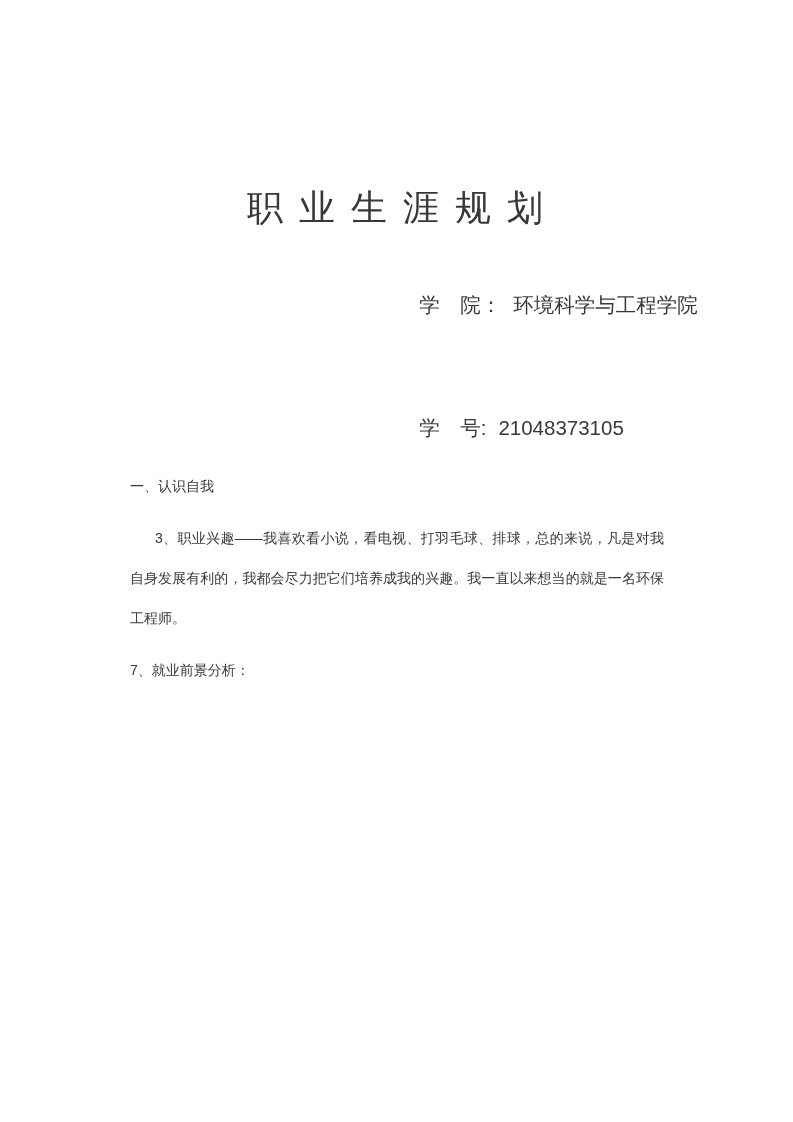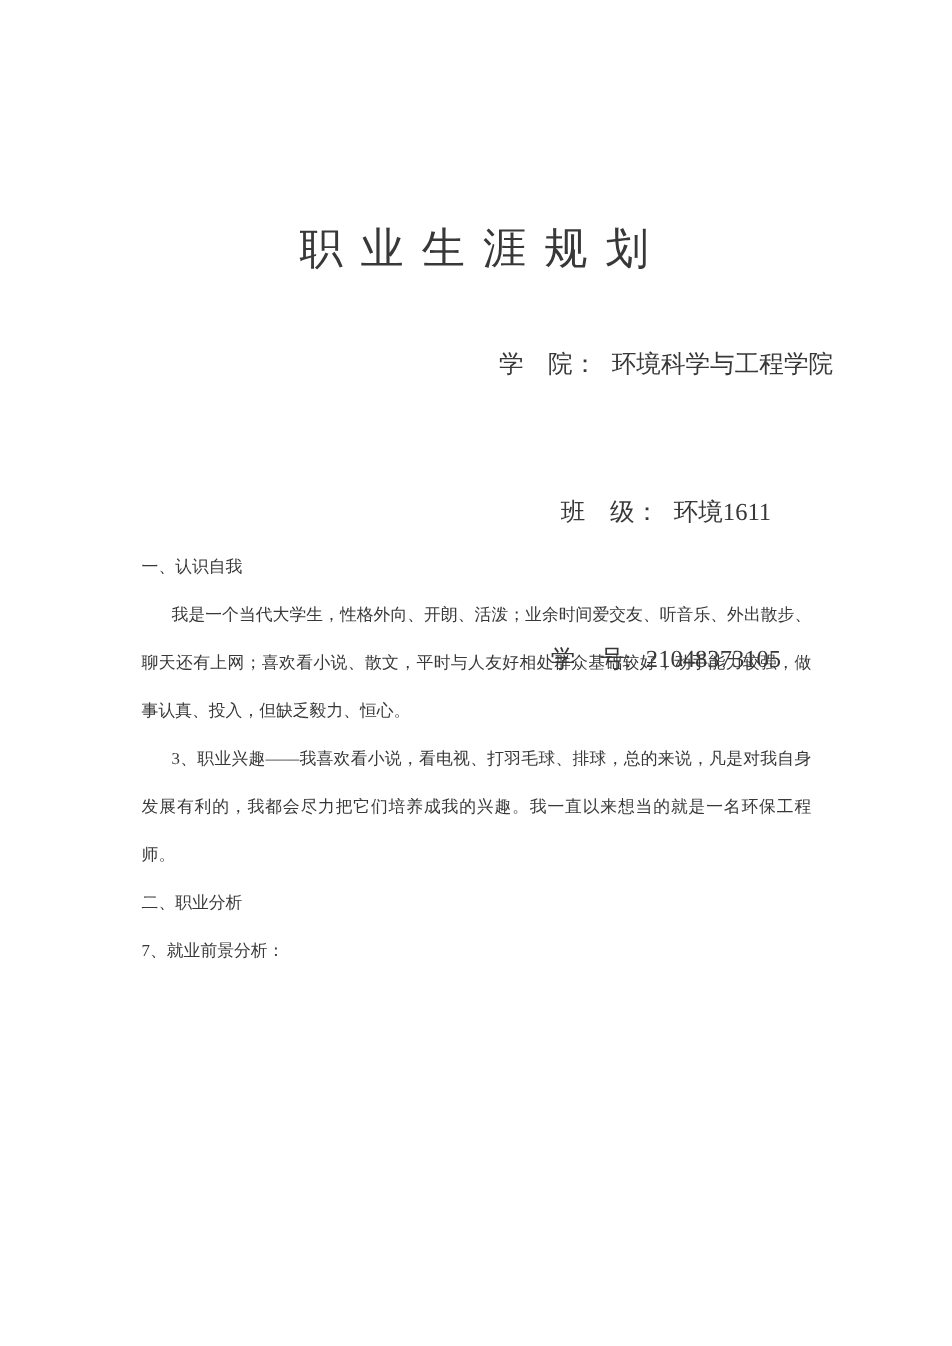--- a/index.html
+++ b/index.html
@@ -6,21 +6,21 @@
     margin: 0;
     padding: 0;
     background: #ffffff;
   }
   .page {
     position: relative;
     width: 793px;
     height: 1122px;
     background: #ffffff;
     overflow: hidden;
-    font-family: Liberation Serif, serif;
+    font-family: Liberation Sans, sans-serif;
     color: #383838;
   }
   .doc-title {
     position: absolute;
     top: 186px;
     left: 0;
     width: 100%;
     text-align: center;
     font-size: 36px;
     font-weight: 300;
@@ -28,69 +28,63 @@
     line-height: 1.2;
     white-space: pre;
   }
   .info-block {
     position: absolute;
     left: 385px;
     top: 243px;
     font-size: 20.5px;
     font-weight: 300;
     line-height: 41px;
-    text-align: center;
   }
   .info-line {
     white-space: pre;
   }
   .info-value {
     margin-left: 12px;
   }
   .doc-body {
     position: absolute;
     left: 118px;
     top: 454px;
     width: 558px;
     font-size: 14px;
     font-weight: 300;
     line-height: 40px;
     text-align: justify;
     overflow-wrap: break-word;
   }
   .doc-body p {
-    margin: 0;
+    margin: 12px;
   }
   .para-indent {
     text-indent: 25px;
   }
   .para-heading {
     text-indent: 0;
   }
 </style>
 </head>
 <body>
 
 <div class="page" style="background: rgb(255, 255, 255); color: rgb(56, 56, 56);">
 
   <div class="doc-title">职 业 生 涯 规 划</div>
 
   <div class="info-block">
     <div class="info-line">
       <span>学　院：</span><span class="info-value">环境科学与工程学院</span>
     </div>
     <div class="info-line">
-      <span>班　级：</span><span class="info-value">环境1611</span>
-    </div>
-    <div class="info-line">
       <span>学　号:</span><span class="info-value">21048373105</span>
     </div>
   </div>
 
   <div class="doc-body">
     <p class="para-heading">一、认识自我</p>
-    <p class="para-indent">我是一个当代大学生，性格外向、开朗、活泼；业余时间爱交友、听音乐、外出散步、聊天还有上网；喜欢看小说、散文，平时与人友好相处群众基础较好，动手能力较强，做事认真、投入，但缺乏毅力、恒心。</p>
     <p class="para-indent">3、职业兴趣——我喜欢看小说，看电视、打羽毛球、排球，总的来说，凡是对我自身发展有利的，我都会尽力把它们培养成我的兴趣。我一直以来想当的就是一名环保工程师。</p>
-    <p class="para-heading">二、职业分析</p>
     <p class="para-heading">7、就业前景分析：</p>
   </div>
 
 </div>
 
 </body></html>

